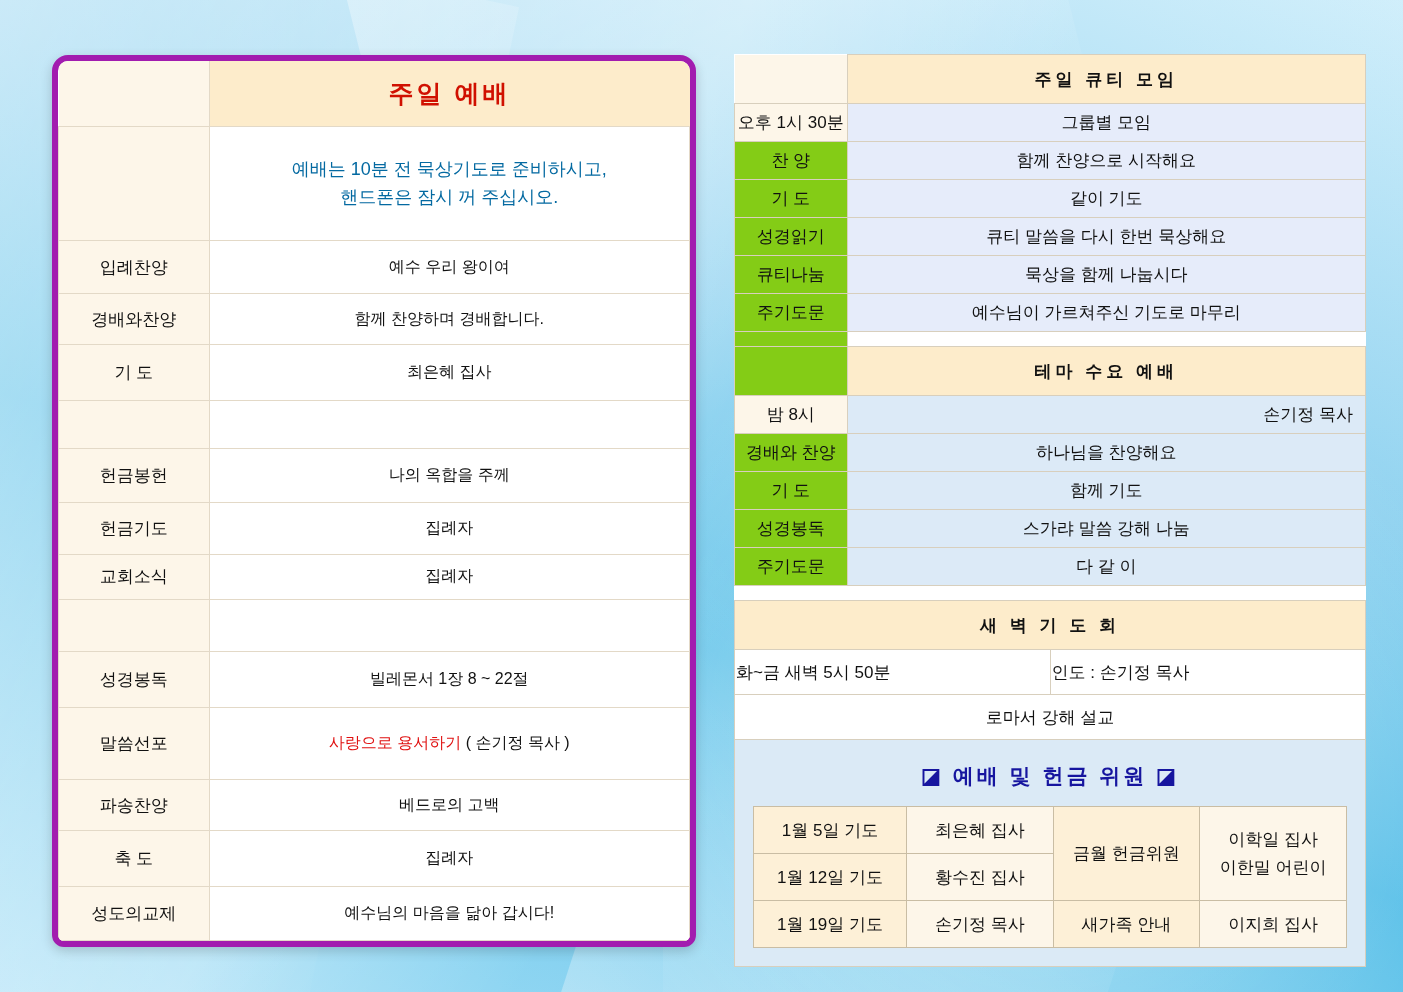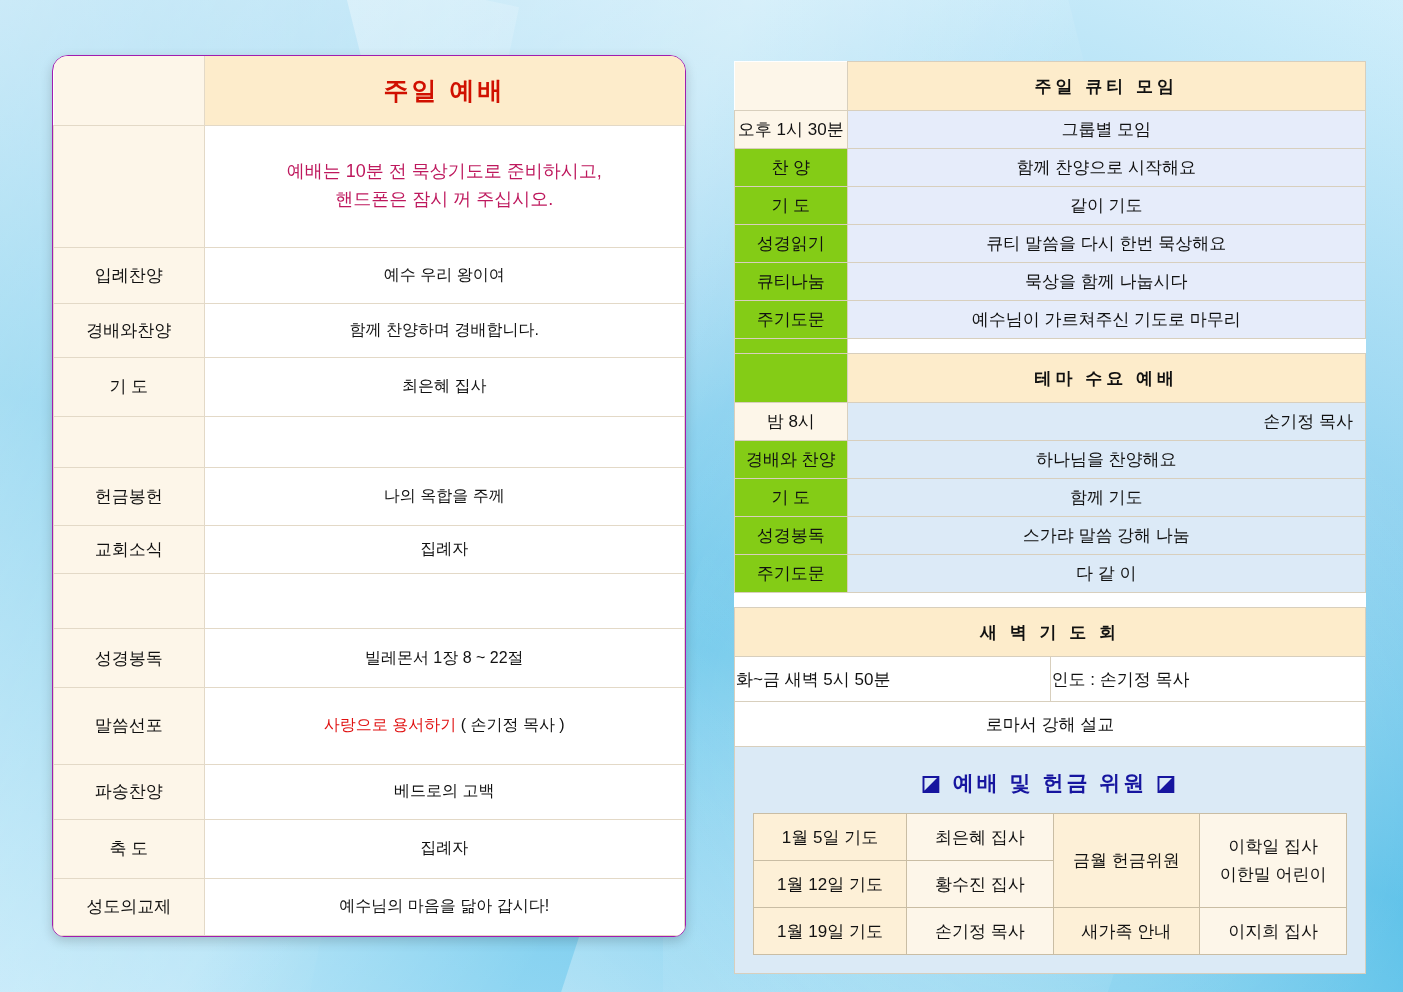--- a/index.html
+++ b/index.html
@@ -61,21 +61,21 @@
   }
 
   
   .panel-left {
     position: absolute;
     left: 52px;
     top: 55px;
     width: 632px;
     height: 880px;
     background: #ffffff;
-    border: 1px solid #a21caf;
+    border: 6px solid #a21caf;
     border-radius: 16px 16px 12px 12px;
     box-shadow: 0 4px 12px rgba(0,0,0,0.18);
     overflow: hidden;
   }
   .panel-left table {
     border-collapse: collapse;
     width: 100%;
     height: 100%;
     table-layout: fixed;
   }
@@ -109,31 +109,31 @@
   }
   .left-title {
     color: #d01000;
     font-size: 25px;
     font-weight: bold;
     letter-spacing: 3px;
   }
   .notice {
     line-height: 1.55;
     font-size: 18px;
-    color: #be185d;
+    color: #0369a1;
   }
   .sermon-title {
     color: #e01010;
   }
 
   
   .panel-right {
     position: absolute;
     left: 718px;
-    top: 61px;
+    top: 54px;
     width: 632px;
     height: 880px;
     padding-left: 16px;
   }
   .rtable {
     border-collapse: collapse;
     table-layout: fixed;
     width: 100%;
     background: #ffffff;
   }
@@ -277,20 +277,24 @@
       <td class="lbl-col" style="height:52px;">기      도</td>
       <td class="val-col">최은혜 집사</td>
     </tr>
     <tr>
       <td class="lbl-col" style="height:45px;"></td>
       <td class="val-col"></td>
     </tr>
     <tr>
       <td class="lbl-col" style="height:50px;">헌금봉헌</td>
       <td class="val-col">나의 옥합을 주께</td>
+    </tr>
+    <tr>
+      <td class="lbl-col" style="height:48px;">헌금기도</td>
+      <td class="val-col">집례자</td>
     </tr>
     <tr>
       <td class="lbl-col" style="height:42px;">교회소식</td>
       <td class="val-col">집례자</td>
     </tr>
     <tr>
       <td class="lbl-col" style="height:48px;"></td>
       <td class="val-col"></td>
     </tr>
     <tr>

